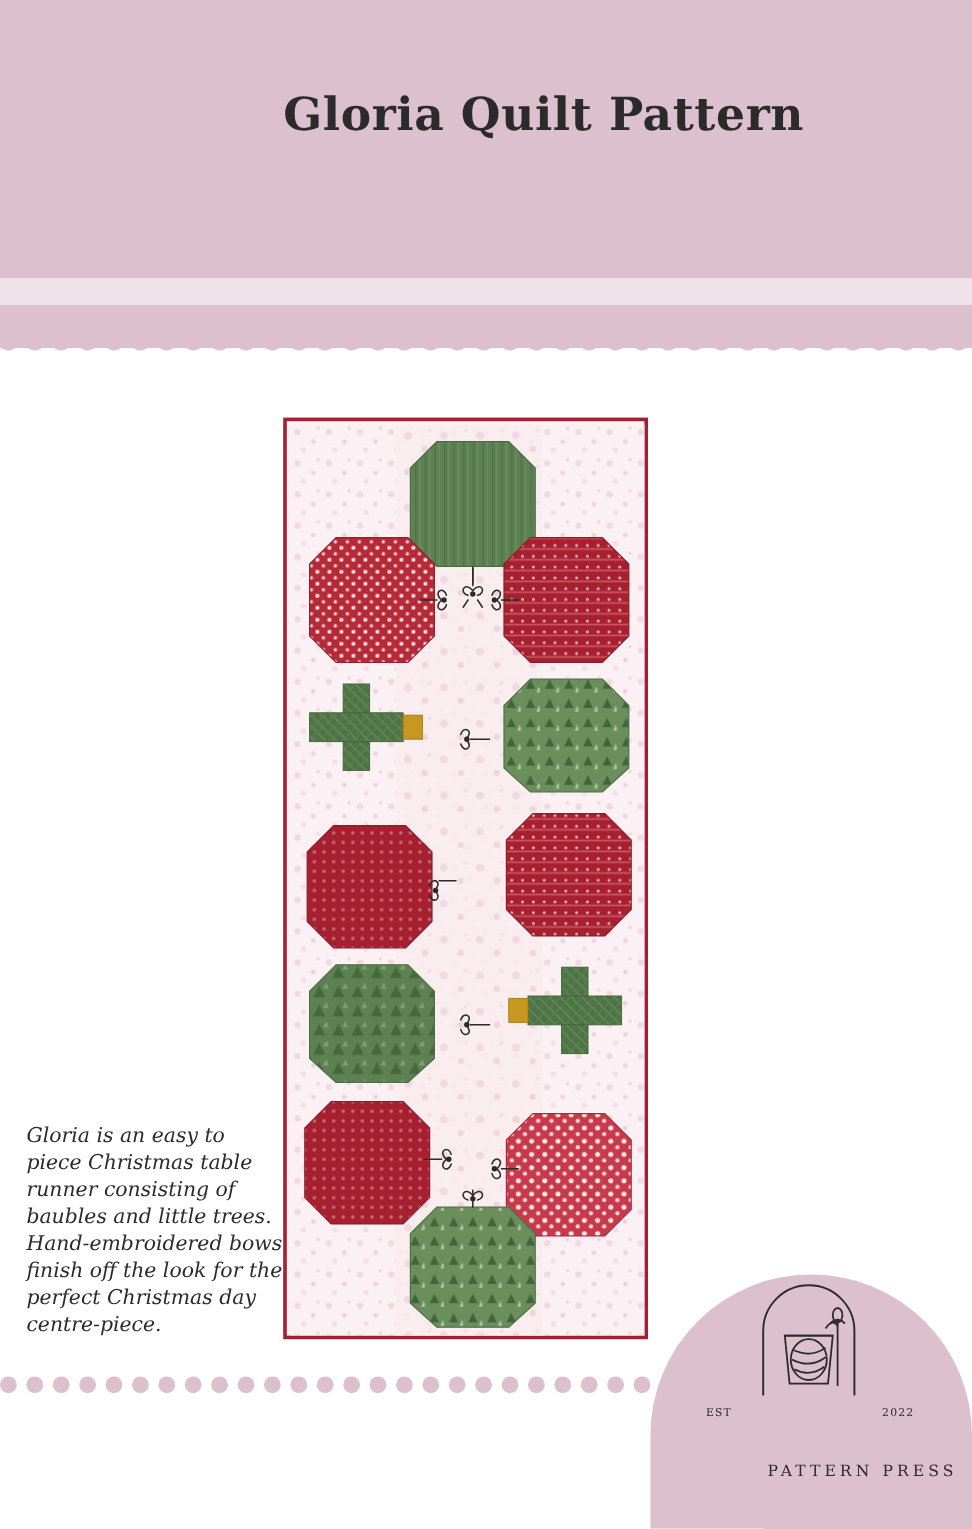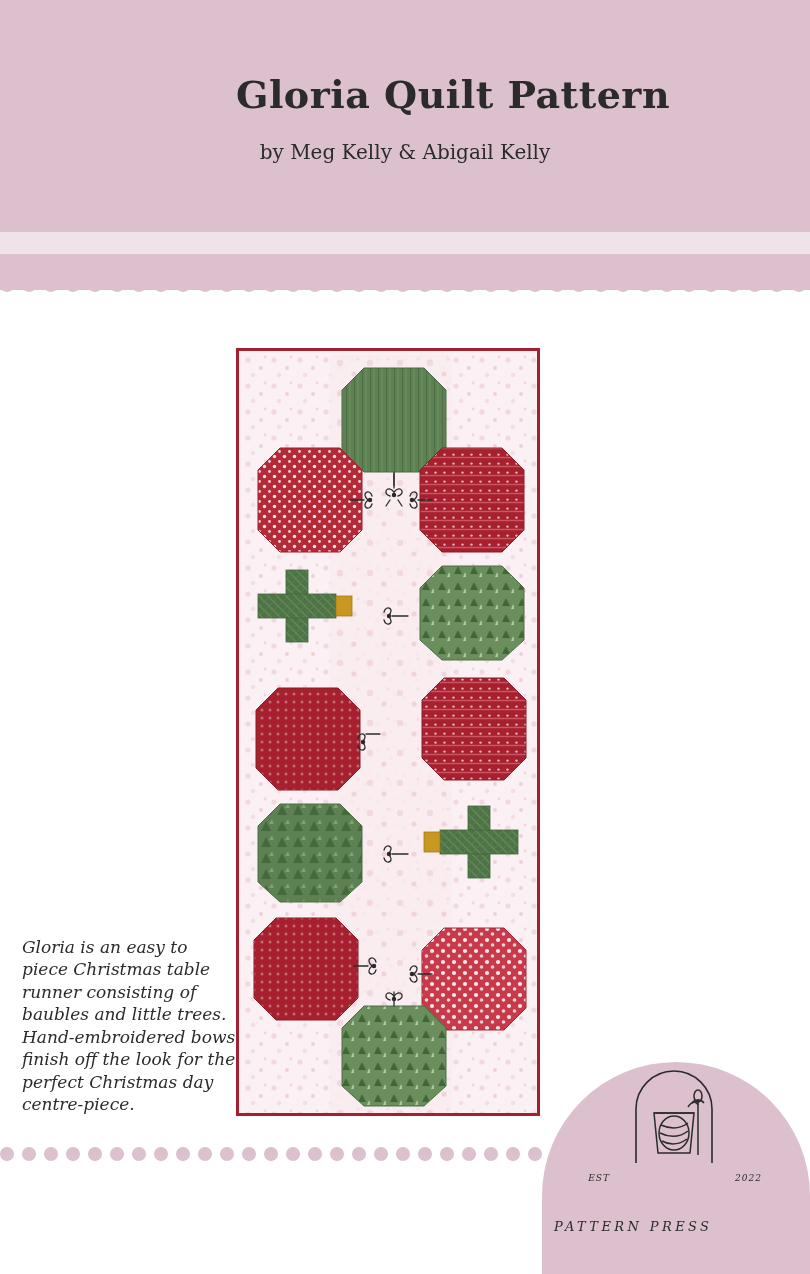--- a/index.html
+++ b/index.html
@@ -98,21 +98,20 @@
     color: #2b2b2b;
   }
 
   
   .footer {
     position: absolute;
     left: 0;
     top: 1035px;
     width: 810px;
     height: 239px;
-    font-style: italic;
   }
   .footer-block {
     position: absolute;
     right: 0;
     top: 27px;
     width: 268px;
     height: 212px;
     background: #dcc0cd;
     border-top-left-radius: 134px;
     border-top-right-radius: 134px;
@@ -133,21 +132,21 @@
     font-family: "DejaVu Serif", serif;
     font-size: 25px;
     letter-spacing: 3px;
     color: #2b2b2b;
   }
   .brand-sub {
     position: absolute;
     right: 12px;
     top: 184px;
     width: 244px;
-    text-align: left;
+    text-align: right;
     font-family: "DejaVu Serif", serif;
     font-size: 13px;
     letter-spacing: 3.4px;
     color: #2b2b2b;
   }
   .brand-est {
     position: absolute;
     font-family: "DejaVu Serif", serif;
     font-size: 9px;
     letter-spacing: 1px;
@@ -161,21 +160,20 @@
     top: 28px;
     width: 96px;
     height: 104px;
   }
 </style>
 </head>
 <body>
 
 <div class="header">
   <div class="title">Gloria Quilt Pattern</div>
-  <div class="byline">by Meg Kelly &amp; Abigail Kelly</div>
 </div>
 <div class="header-strip"></div>
 <div class="scallop-band">
   <svg class="dots" viewBox="0 0 810 30" preserveAspectRatio="none">
     <g fill="#dcc0cd">
       <circle cx="7" cy="8" r="9"></circle>
         <circle cx="29" cy="8" r="9"></circle>
         <circle cx="51" cy="8" r="9"></circle>
       <circle cx="73" cy="8" r="9"></circle>
         <circle cx="95" cy="8" r="9"></circle>

